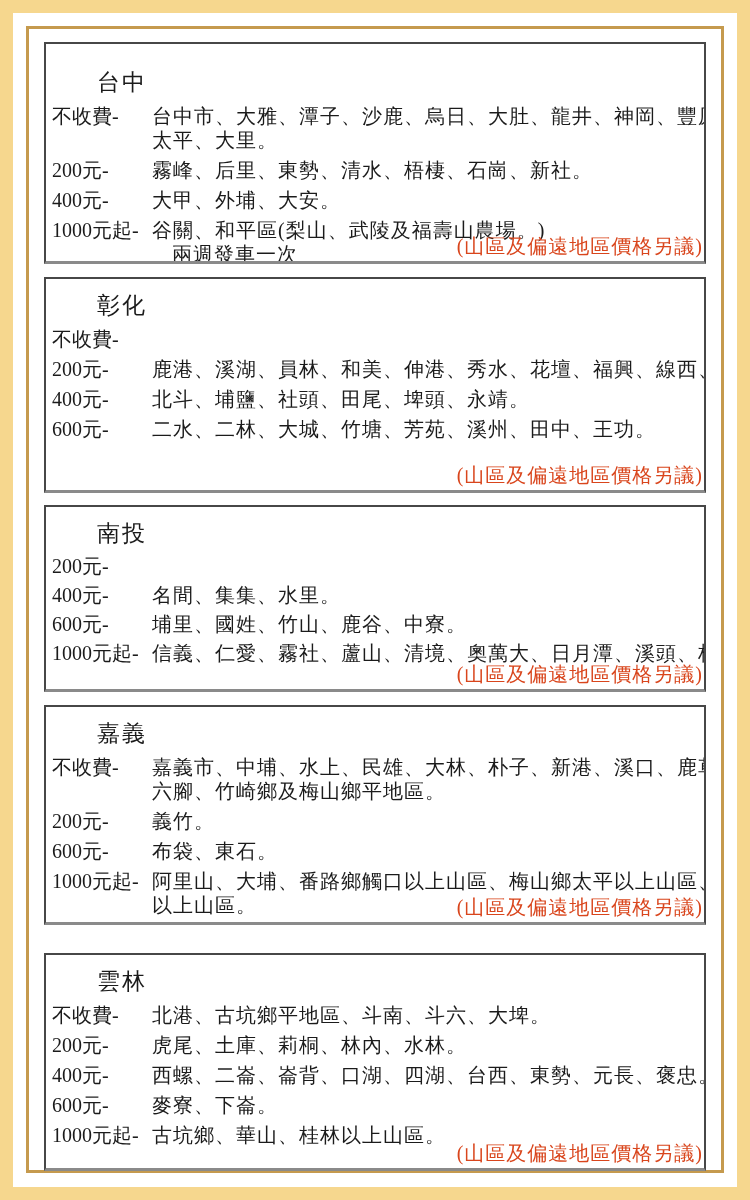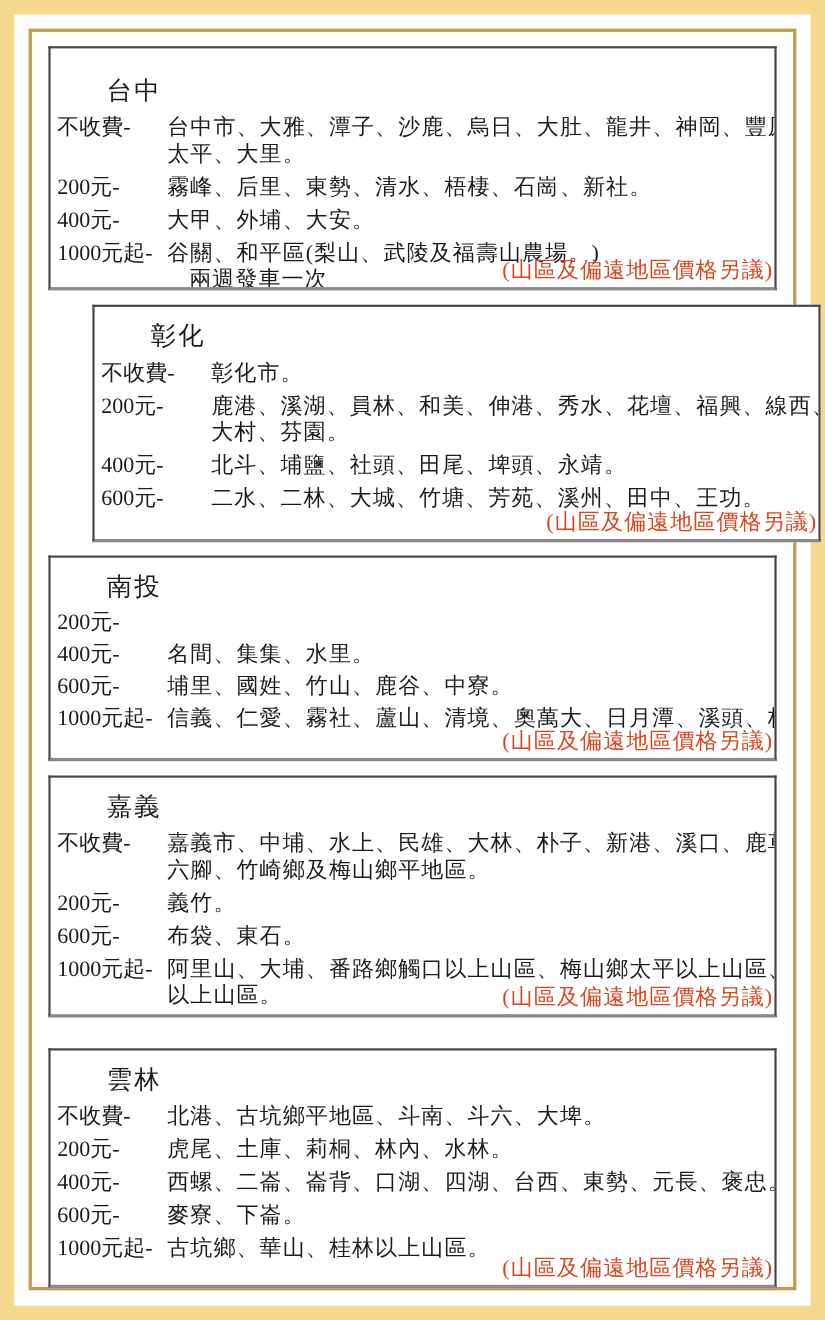--- a/index.html
+++ b/index.html
@@ -41,21 +41,21 @@
   .fee-box{
     position:relative;
     width:662px;
     background:#ffffff;
     border:2px solid var(--boxborder);
     border-bottom:3px solid var(--boxborder-bottom);
     padding:12px 8px 0 6px;
     overflow:hidden;
   }
   .fee-box:nth-child(1){height:222px;margin-bottom:13px;padding-top:24px;}
-  .fee-box:nth-child(2){height:216px;margin-bottom:12px;margin-left:40px;}
+  .fee-box:nth-child(2){height:216px;margin-bottom:12px;}
   .fee-box:nth-child(3){height:187px;margin-bottom:13px;}
   .fee-box:nth-child(4){height:220px;margin-bottom:28px;}
   .fee-box:nth-child(5){height:218px;}
   .region-title{
     font-size:23px;
     line-height:30px;
     font-weight:normal;
     margin:0 0 4px 45px;
     letter-spacing:2px;
   }
@@ -127,29 +127,25 @@
             <div class="area-line">谷關、和平區(梨山、武陵及福壽山農場。)</div>
             <div class="area-line" style="margin-left: 20px;">兩週發車一次</div>
           </div>
         </div>
         <div class="note">(山區及偏遠地區價格另議)</div>
       </section>
       <section class="fee-box">
         <h2 class="region-title">彰化</h2>
         <div class="row">
           <span class="tier-label">不收費-</span>
-          <div class="areas">
-            <div class="area-line">彰化市。</div>
-          </div>
         </div>
         <div class="row">
           <span class="tier-label">200元-</span>
           <div class="areas">
             <div class="area-line">鹿港、溪湖、員林、和美、伸港、秀水、花壇、福興、線西、埔心</div>
-            <div class="area-line">大村、芬園。</div>
           </div>
         </div>
         <div class="row">
           <span class="tier-label">400元-</span>
           <div class="areas">
             <div class="area-line">北斗、埔鹽、社頭、田尾、埤頭、永靖。</div>
           </div>
         </div>
         <div class="row">
           <span class="tier-label">600元-</span>

